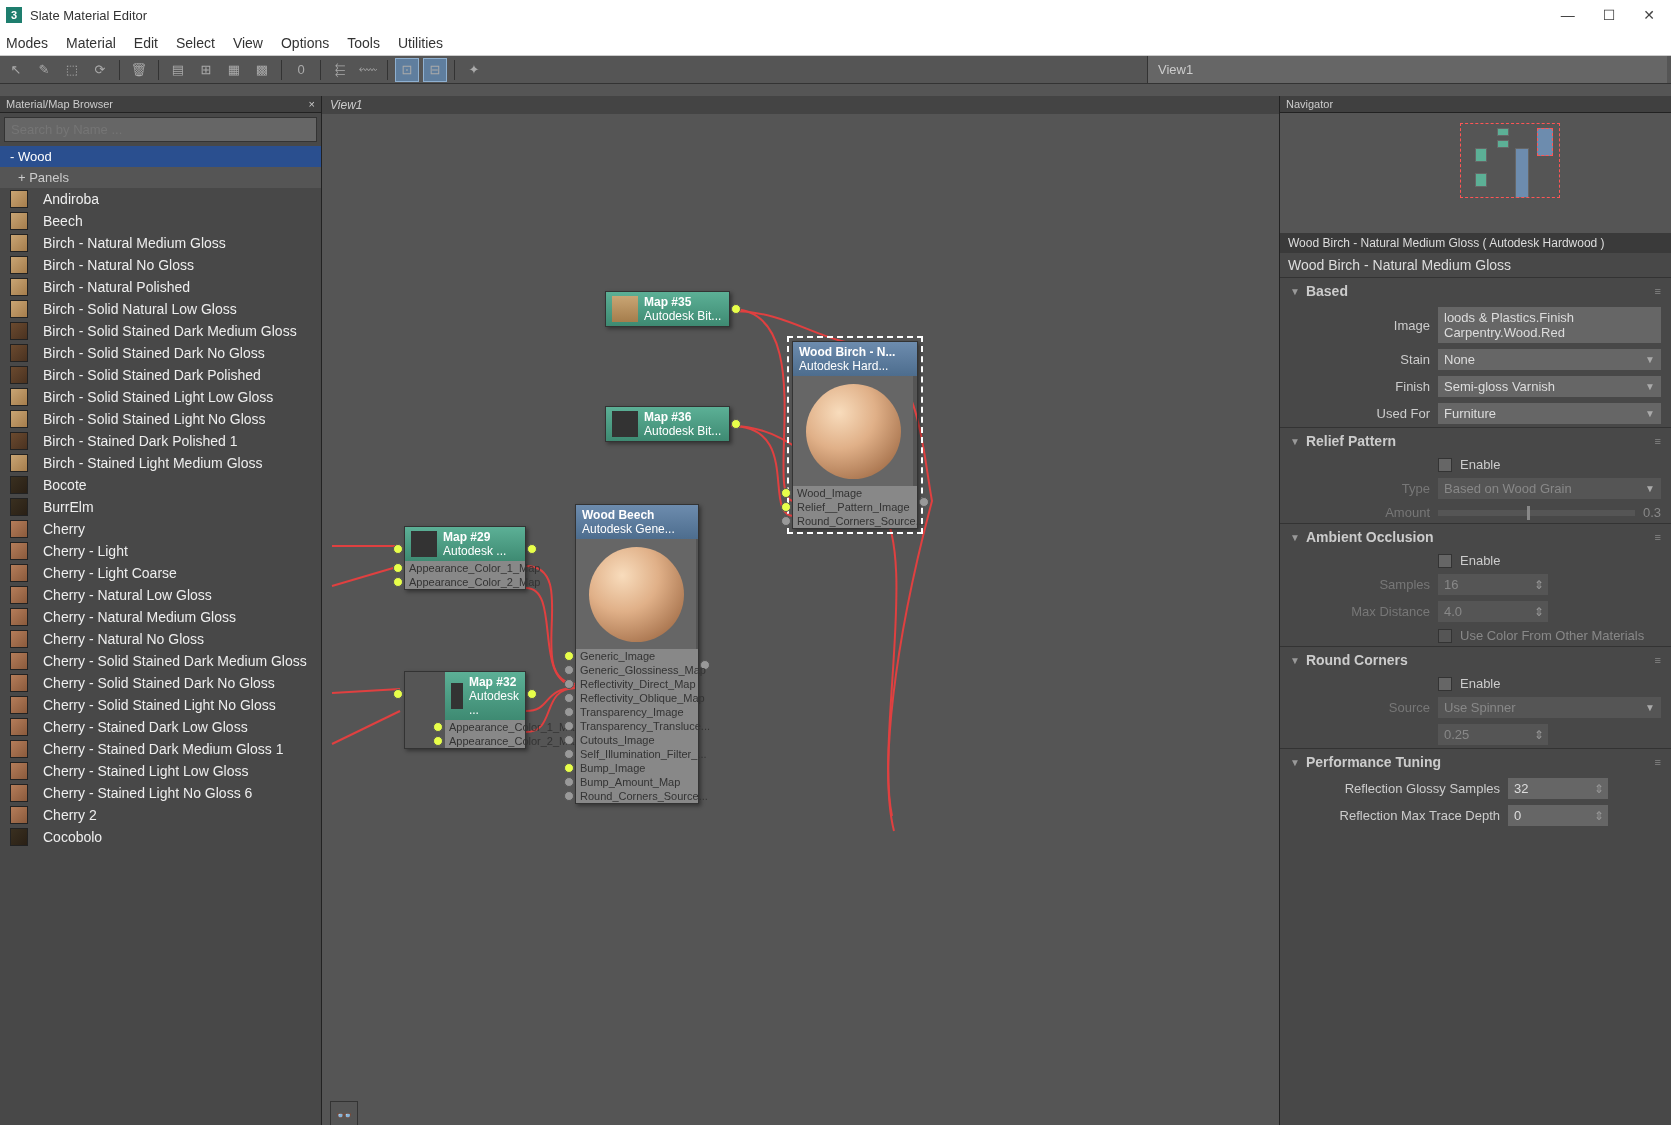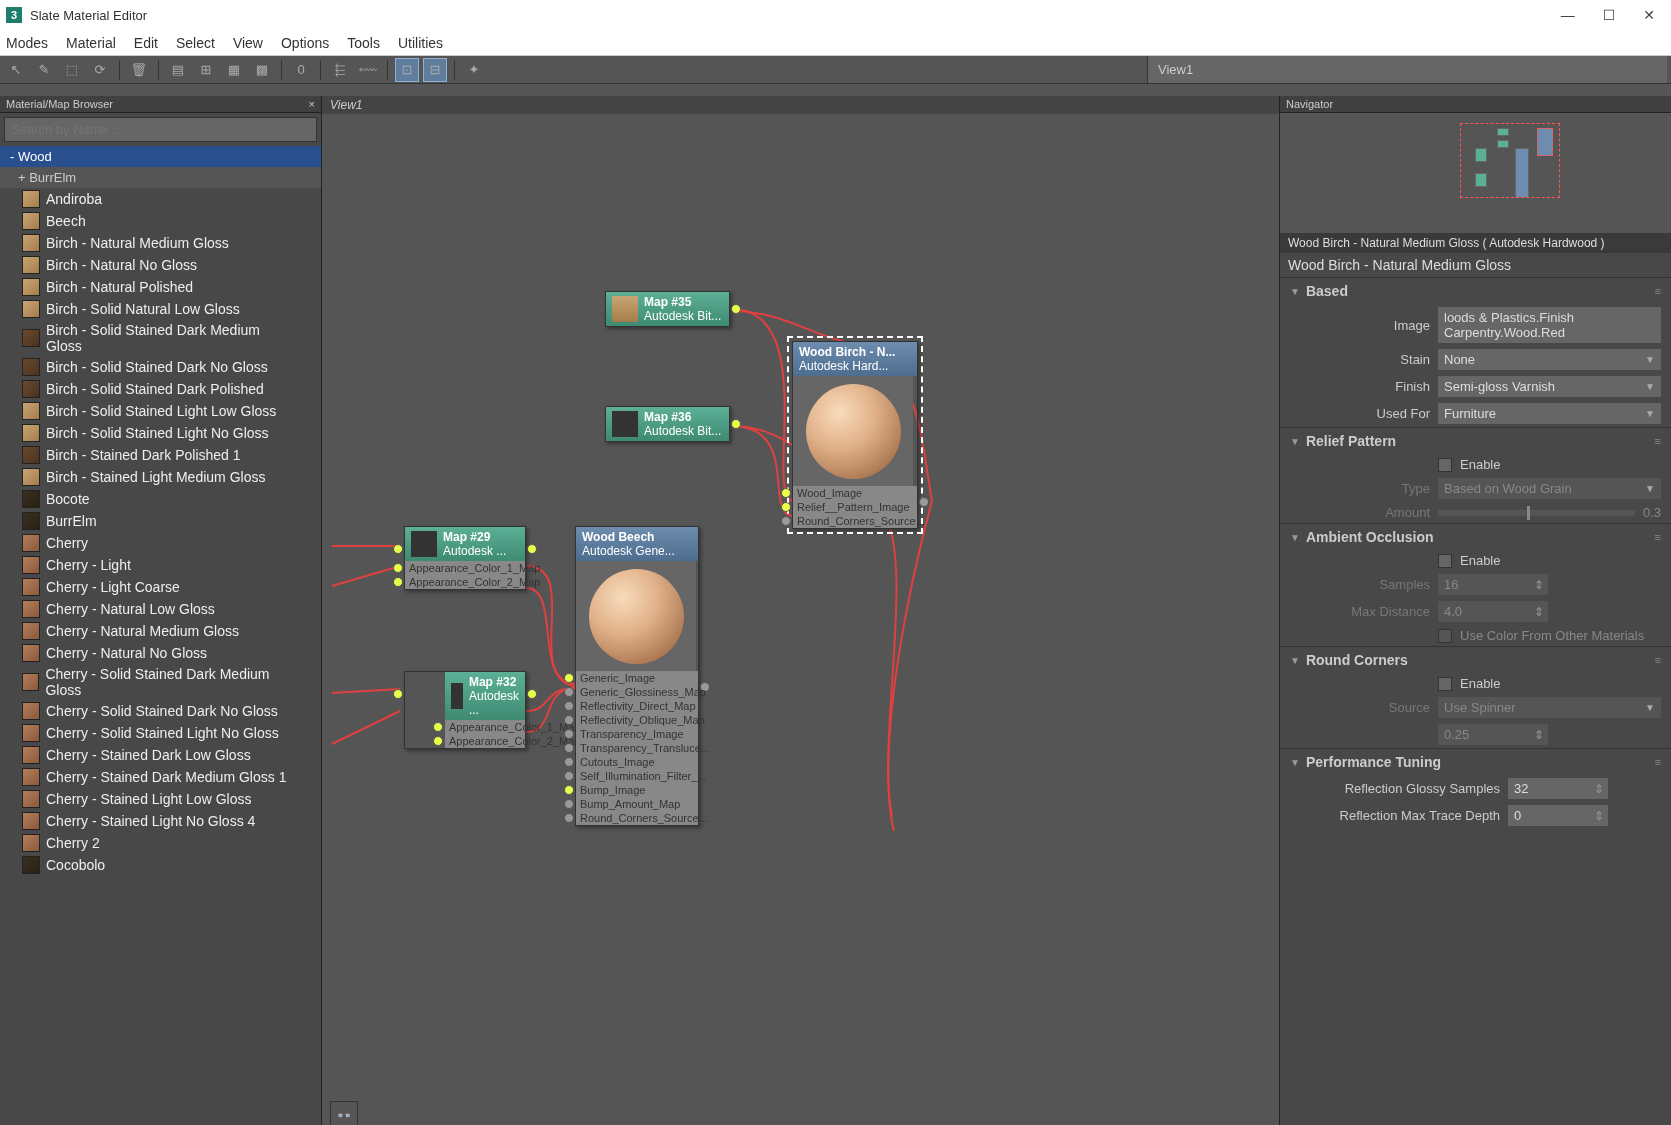--- a/index.html
+++ b/index.html
@@ -15,21 +15,21 @@
 .viewtab { margin-left: auto; width: 520px; background: #666; padding: 0 10px; font-size: 13px; height: 100%; display: flex; align-items: center; border-left: 1px solid #333; }
 .main { display: flex; height: calc(100% - 84px); margin-top: 12px; }
 .browser { width: 322px; background: #484848; display: flex; flex-direction: column; border-right: 1px solid #222; }
 .panel-hdr { background: #404040; font-size: 11px; padding: 2px 6px; color: #ccc; border-bottom: 1px solid #222; display: flex; }
 .panel-hdr .x { margin-left: auto; }
 .search { margin: 4px; }
 .search input { width: 100%; background: #666; border: 1px solid #333; color: #ccc; padding: 4px 6px; font-size: 13px; }
 .tree { flex: 1; overflow-y: auto; }
 .tree-cat { background: #2a4f8f; color: #fff; padding: 3px 10px; font-size: 13px; }
 .tree-sub { background: #555; padding: 3px 18px; font-size: 13px; }
-.mat-item { display: flex; align-items: center; padding: 2px 22px; gap: 6px; font-size: 14px; color: #eee; }
+.mat-item { display: flex; align-items: center; padding: 2px 10px; gap: 15px; font-size: 14px; color: #eee; }
 .swatch { width: 18px; height: 18px; background: linear-gradient(135deg,#c9a574,#a57d4c); border: 1px solid #222; }
 .swatch.dark { background: linear-gradient(135deg,#6b4a2f,#4a3220); }
 .swatch.bocote { background: linear-gradient(135deg,#3a3020,#2a2015); }
 .swatch.cherry { background: linear-gradient(135deg,#b57d5a,#8a5a3c); }
 .canvas { flex: 1; background: #555; position: relative; }
 .canvas-hdr { background: #444; font-size: 12px; padding: 2px 8px; font-style: italic; }
 .node { position: absolute; border: 1px solid #333; box-shadow: 2px 2px 4px rgba(0,0,0,.4); font-size: 11px; }
 .node.green .node-title { background: linear-gradient(#5cb096,#3e8a72); }
 .node.blue .node-title { background: linear-gradient(#6d8cae,#4d6d8e); }
 .node.selected { outline: 2px dashed #fff; outline-offset: 3px; }
@@ -120,21 +120,21 @@
 
 <div class="main">
   <div class="browser">
     <div class="panel-hdr">
       <span>Material/Map Browser</span>
         <span class="x">×</span>
     </div>
     <div class="search"><input placeholder="Search by Name ..." style=""></div>
     <div class="tree">
       <div class="tree-cat">- Wood</div>
-      <div class="tree-sub">+ BurrElm</div>
+      <div class="tree-sub">+ Panels</div>
       <div id="mat-list">
           <div class="mat-item">
             <div class="swatch"></div>
             <span>Andiroba</span>
           </div>
           <div class="mat-item">
             <div class="swatch"></div>
             <span>Beech</span>
           </div>
           <div class="mat-item">
@@ -232,21 +232,21 @@
           <div class="mat-item">
             <div class="swatch dark cherry"></div>
             <span>Cherry - Stained Dark Medium Gloss 1</span>
           </div>
           <div class="mat-item">
             <div class="swatch cherry"></div>
             <span>Cherry - Stained Light Low Gloss</span>
           </div>
           <div class="mat-item">
             <div class="swatch cherry"></div>
-            <span>Cherry - Stained Light No Gloss 4</span>
+            <span>Cherry - Stained Light No Gloss 6</span>
           </div>
           <div class="mat-item">
             <div class="swatch cherry"></div>
             <span>Cherry 2</span>
           </div>
           <div class="mat-item">
             <div class="swatch bocote"></div>
             <span>Cocobolo</span>
           </div>
         </div>
@@ -330,21 +330,21 @@
             <div class="port in active"></div>
             <span>Appearance_Color_1_Map</span>
           </div>
         <div class="node-slot">
             <div class="port in active"></div>
             <span>Appearance_Color_2_Map</span>
           </div>
       </div>
     </div>
 
-    <div class="node blue" style="left:253px; top:430px; width:124px;">
+    <div class="node blue" style="left:253px; top:408px; width:124px;">
       <div class="node-title">
           <div>
             <div>Wood Beech</div>
             <div style="font-weight:normal">Autodesk Gene...</div>
           </div>
         <div class="port out" style="top:155px"></div>
       </div>
       <div class="preview">
           <div class="sphere"></div>
         </div>

